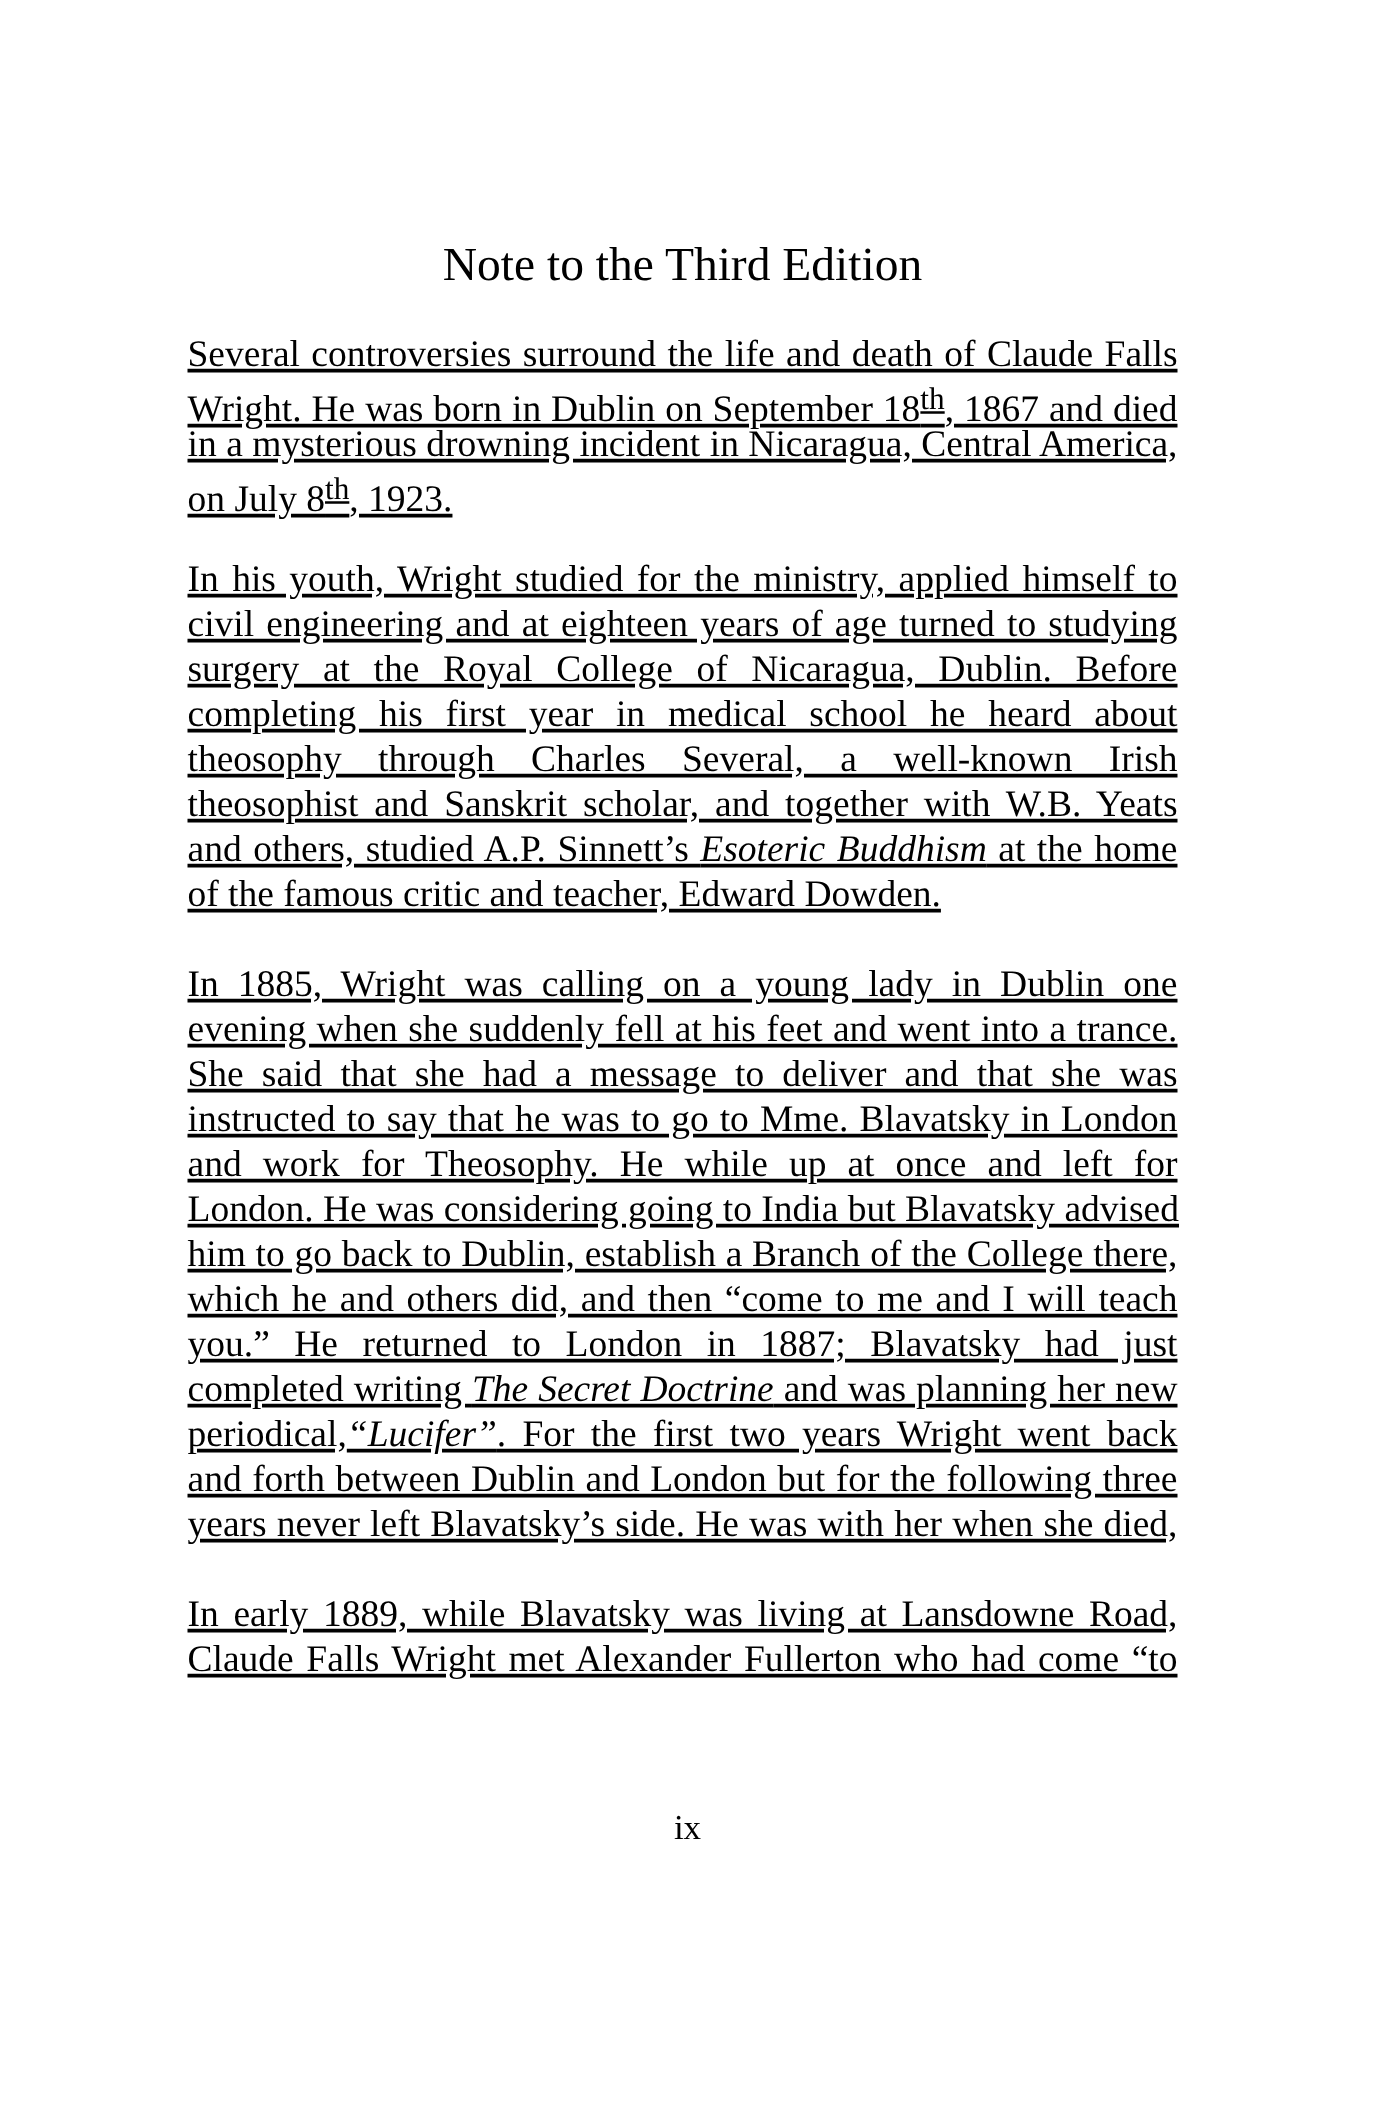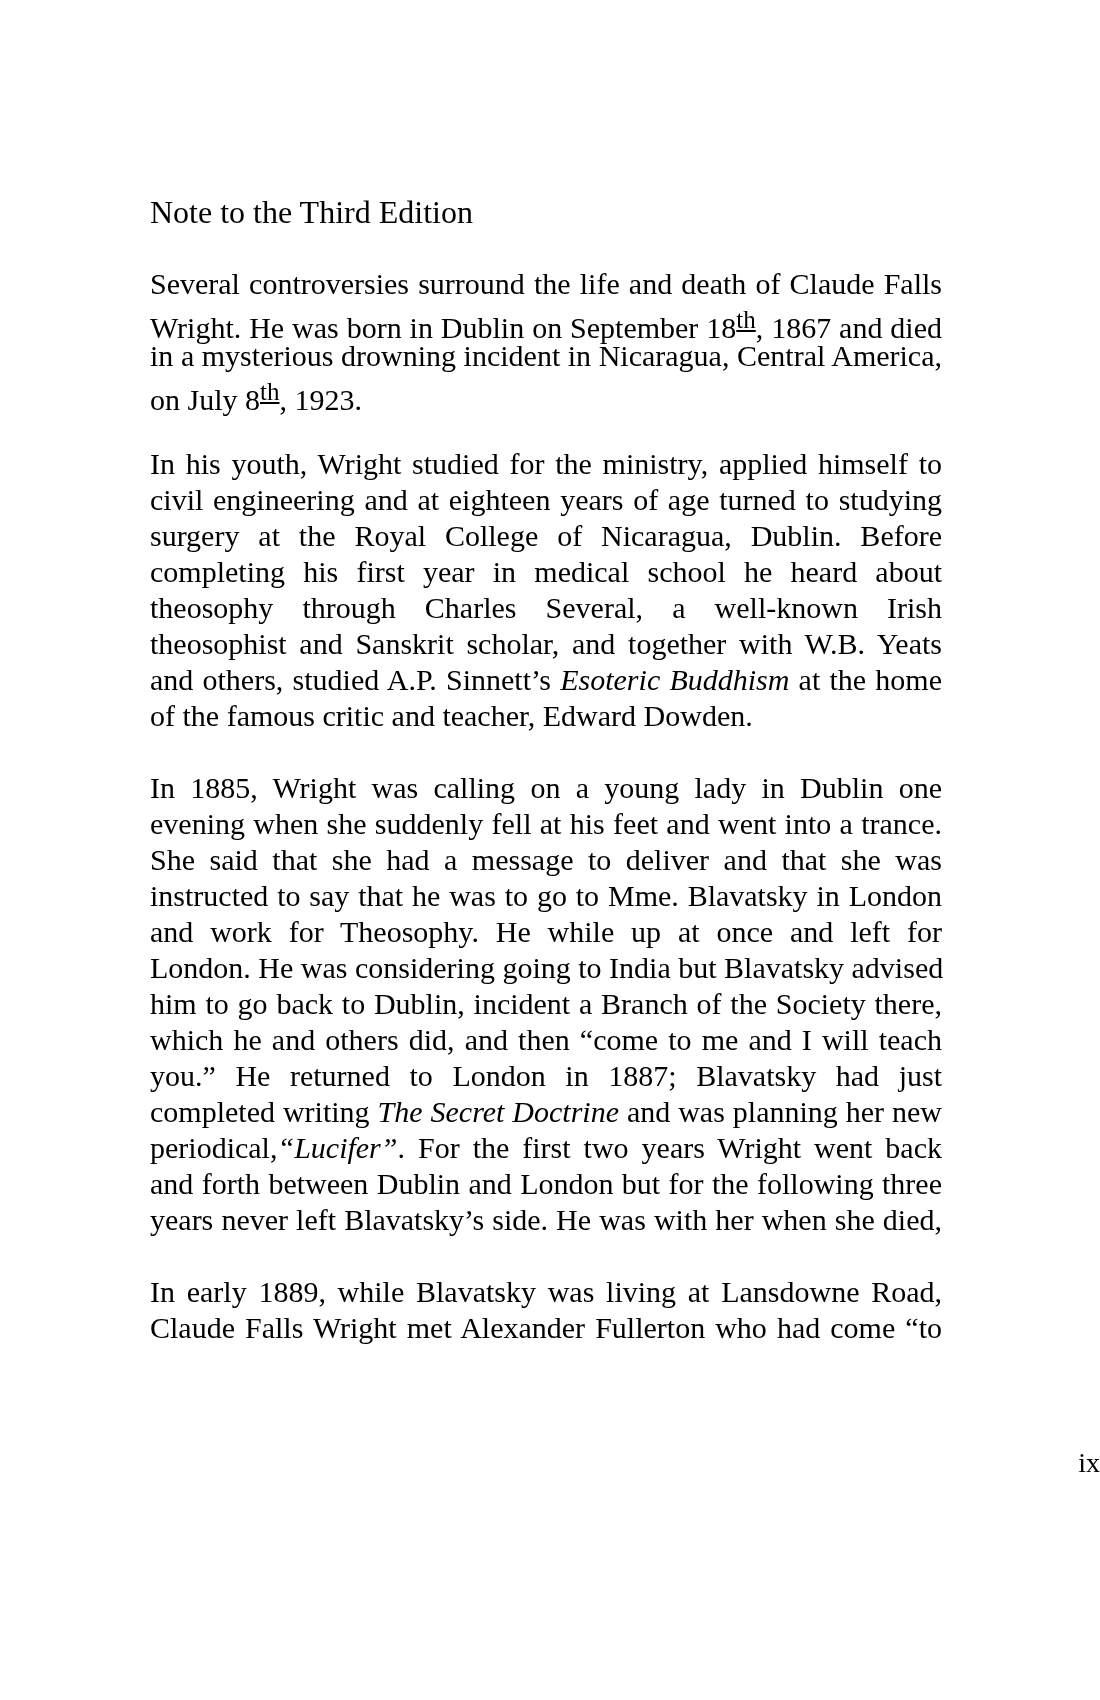--- a/index.html
+++ b/index.html
@@ -14,48 +14,49 @@
   }
   .text-block {
     position: absolute;
     left: 150px;
     top: 194px;
     width: 792px;
     font-size: 30px;
     line-height: 36px;
   }
   .title {
-    font-size: 32px;
+    font-size: 38px;
     font-weight: normal;
+    text-align: center;
     margin: 0 0 36px 0;
     line-height: 36px;
     white-space: nowrap;
   }
-  .paragraph { margin: 16px 0 36px 0; }
+  .paragraph { margin: 16px 0 36px 0; text-decoration: underline; }
   .line {
     height: 36px;
     text-align: justify;
     text-align-last: justify;
     white-space: nowrap;
   }
   .line.last {
     text-align-last: left;
   }
   .seg-i { font-style: italic; }
   .seg-sup {
     font-size: 25px;
     vertical-align: 10px;
     text-decoration: underline;
   }
   .folio {
     position: absolute;
     top: 1445px;
     left: 0;
     width: 1100px;
-    text-align: right;
+    text-align: center;
     font-size: 28px;
     line-height: 36px;
   }
 </style>
 </head>
 <body>
 
 <div class="page">
   <div class="text-block">
     <h1 class="title">Note to the Third Edition</h1>
@@ -76,21 +77,21 @@
           <div class="line"><span class="seg-n">and others, studied A.P. Sinnett’s </span><span class="seg-i">Esoteric Buddhism</span><span class="seg-n"> at the home</span></div>
           <div class="line last"><span class="seg-n">of the famous critic and teacher, Edward Dowden.</span></div>
         </div>
         <div class="paragraph">
           <div class="line"><span class="seg-n">In 1885, Wright was calling on a young lady in Dublin one</span></div>
           <div class="line"><span class="seg-n">evening when she suddenly fell at his feet and went into a trance.</span></div>
           <div class="line"><span class="seg-n">She said that she had a message to deliver and that she was</span></div>
           <div class="line"><span class="seg-n">instructed to say that he was to go to Mme. Blavatsky in London</span></div>
           <div class="line"><span class="seg-n">and work for Theosophy. He while up at once and left for</span></div>
           <div class="line"><span class="seg-n">London. He was considering going to India but Blavatsky advised</span></div>
-          <div class="line"><span class="seg-n">him to go back to Dublin, incident a Branch of the Society there,</span></div>
+          <div class="line"><span class="seg-n">him to go back to Dublin, establish a Branch of the College there,</span></div>
           <div class="line"><span class="seg-n">which he and others did, and then “come to me and I will teach</span></div>
           <div class="line"><span class="seg-n">you.” He returned to London in 1887; Blavatsky had just</span></div>
           <div class="line"><span class="seg-n">completed writing </span><span class="seg-i">The Secret Doctrine</span><span class="seg-n"> and was planning her new</span></div>
           <div class="line"><span class="seg-n">periodical,</span><span class="seg-i">“Lucifer”</span><span class="seg-n">. For the first two years Wright went back</span></div>
           <div class="line"><span class="seg-n">and forth between Dublin and London but for the following three</span></div>
           <div class="line"><span class="seg-n">years never left Blavatsky’s side. He was with her when she died,</span></div>
         </div>
         <div class="paragraph">
           <div class="line"><span class="seg-n">In early 1889, while Blavatsky was living at Lansdowne Road,</span></div>
           <div class="line"><span class="seg-n">Claude Falls Wright met Alexander Fullerton who had come “to</span></div>

